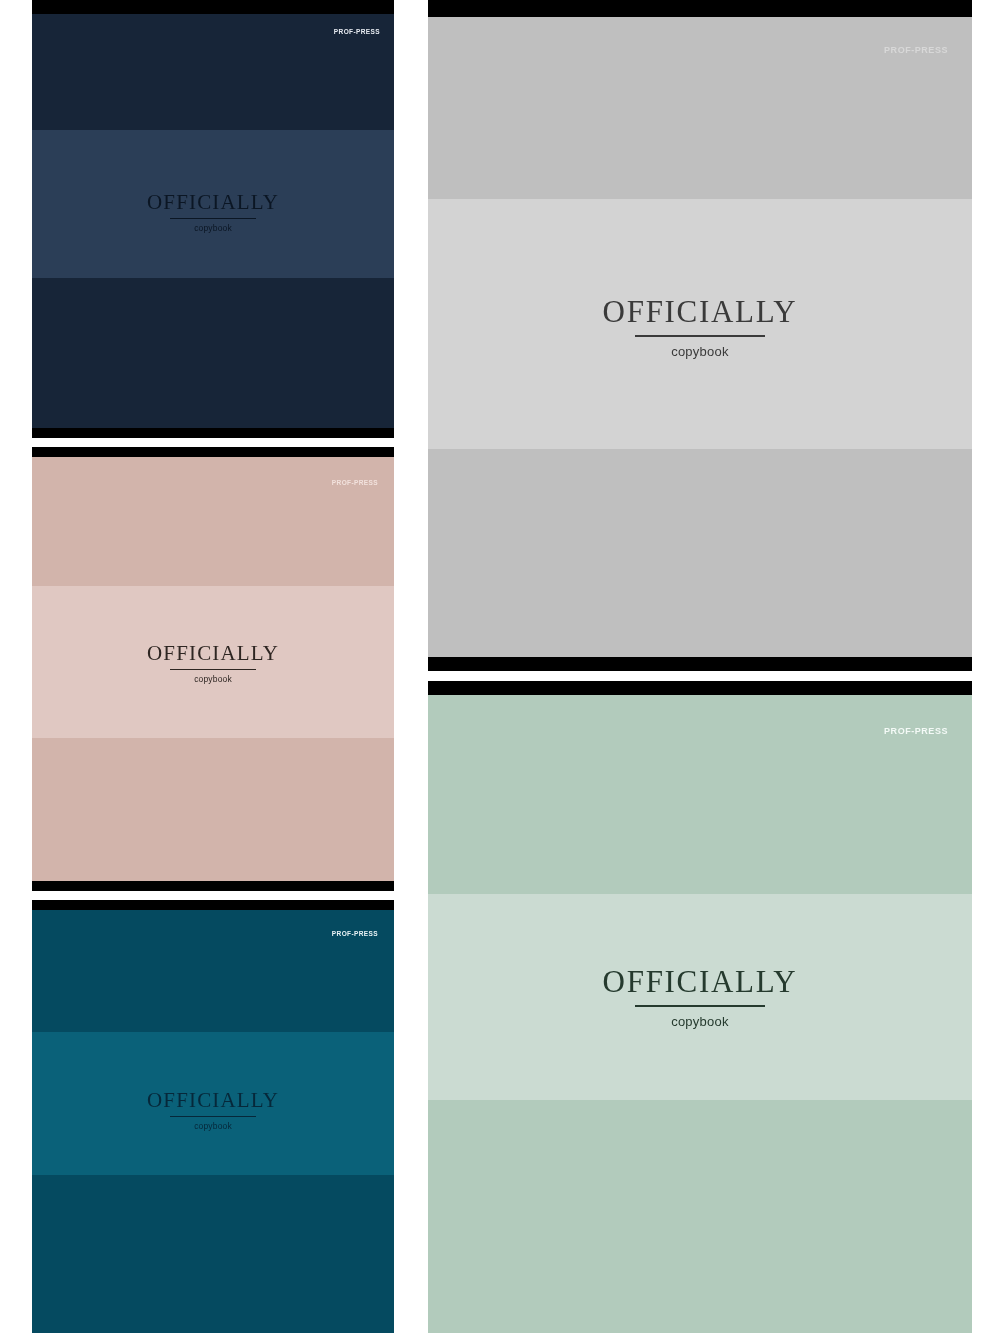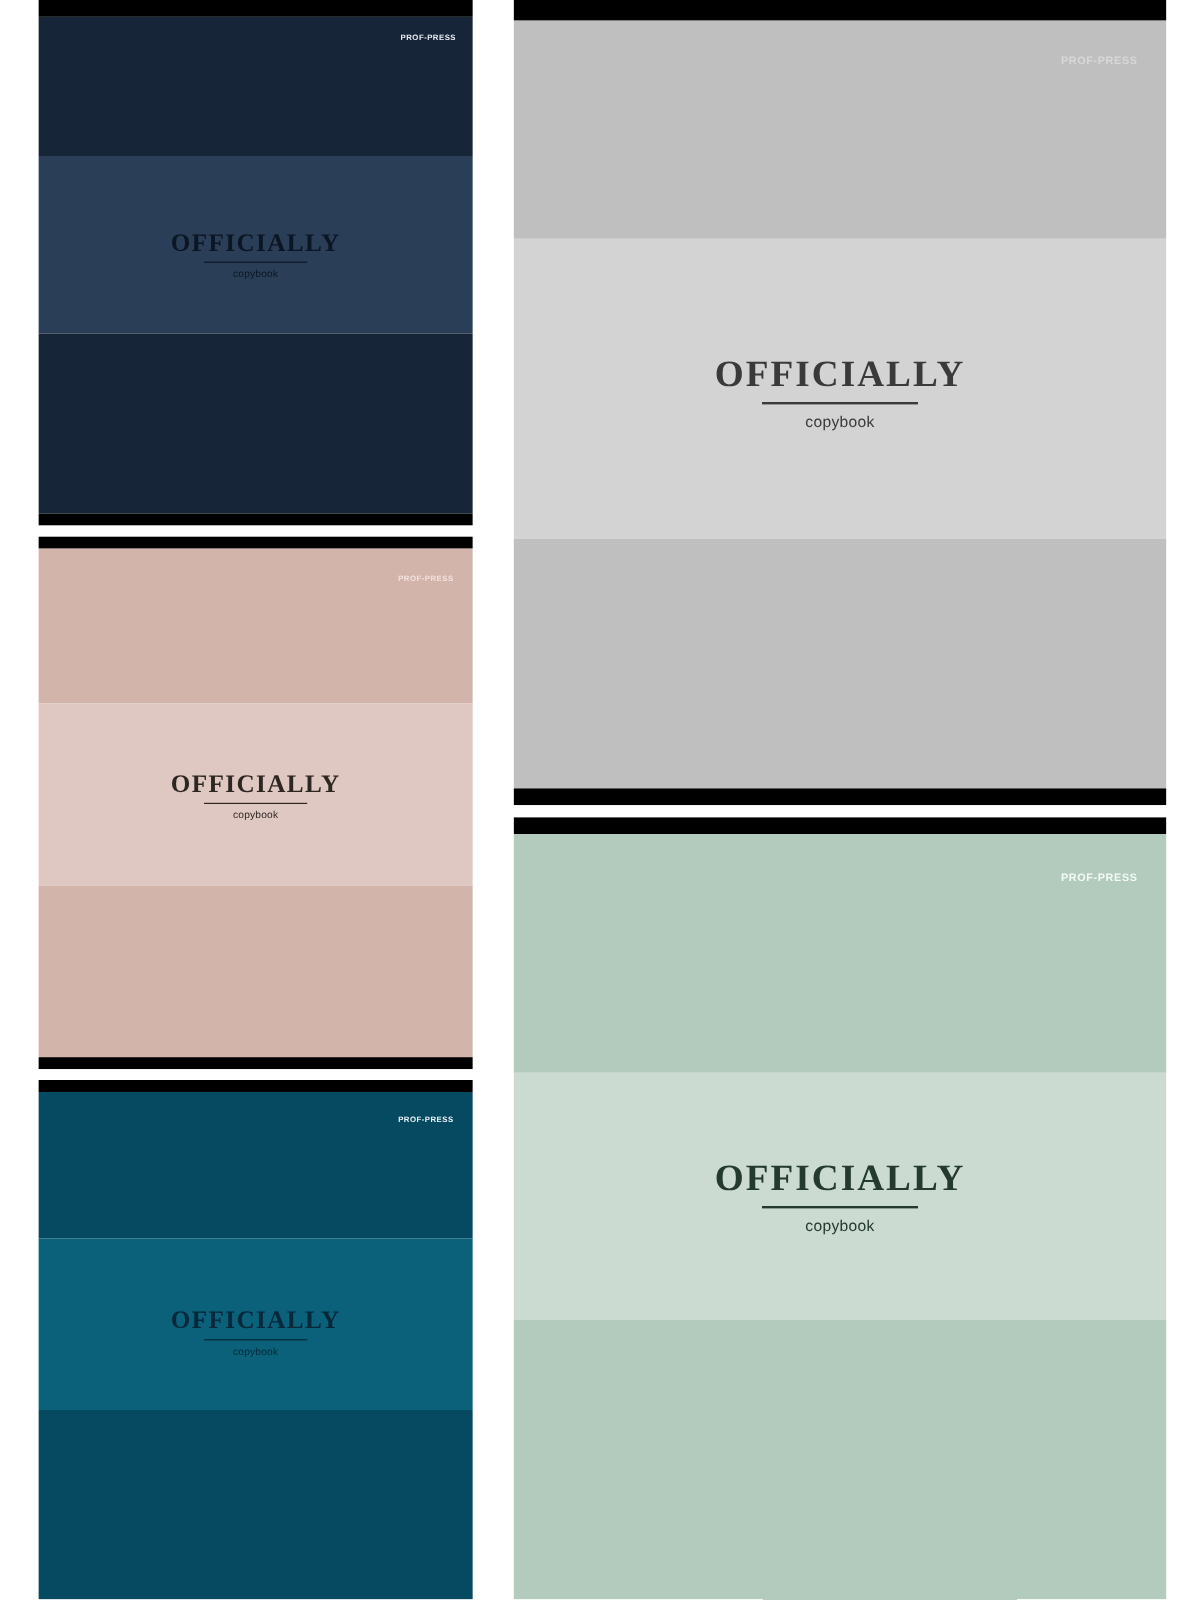--- a/index.html
+++ b/index.html
@@ -59,21 +59,21 @@
   .logo {
     position: absolute;
     z-index: 6;
     left: 0;
     width: 100%;
     text-align: center;
     line-height: 1;
   }
   .logo .word {
     font-family: "Liberation Serif", serif;
-    font-weight: 700;
+    font-weight: 400;
     letter-spacing: 0.055em;
     display: block;
     white-space: nowrap;
   }
   .logo .rule {
     display: block;
     margin: 0 auto;
     background: currentColor;
   }
   .logo .sub {

